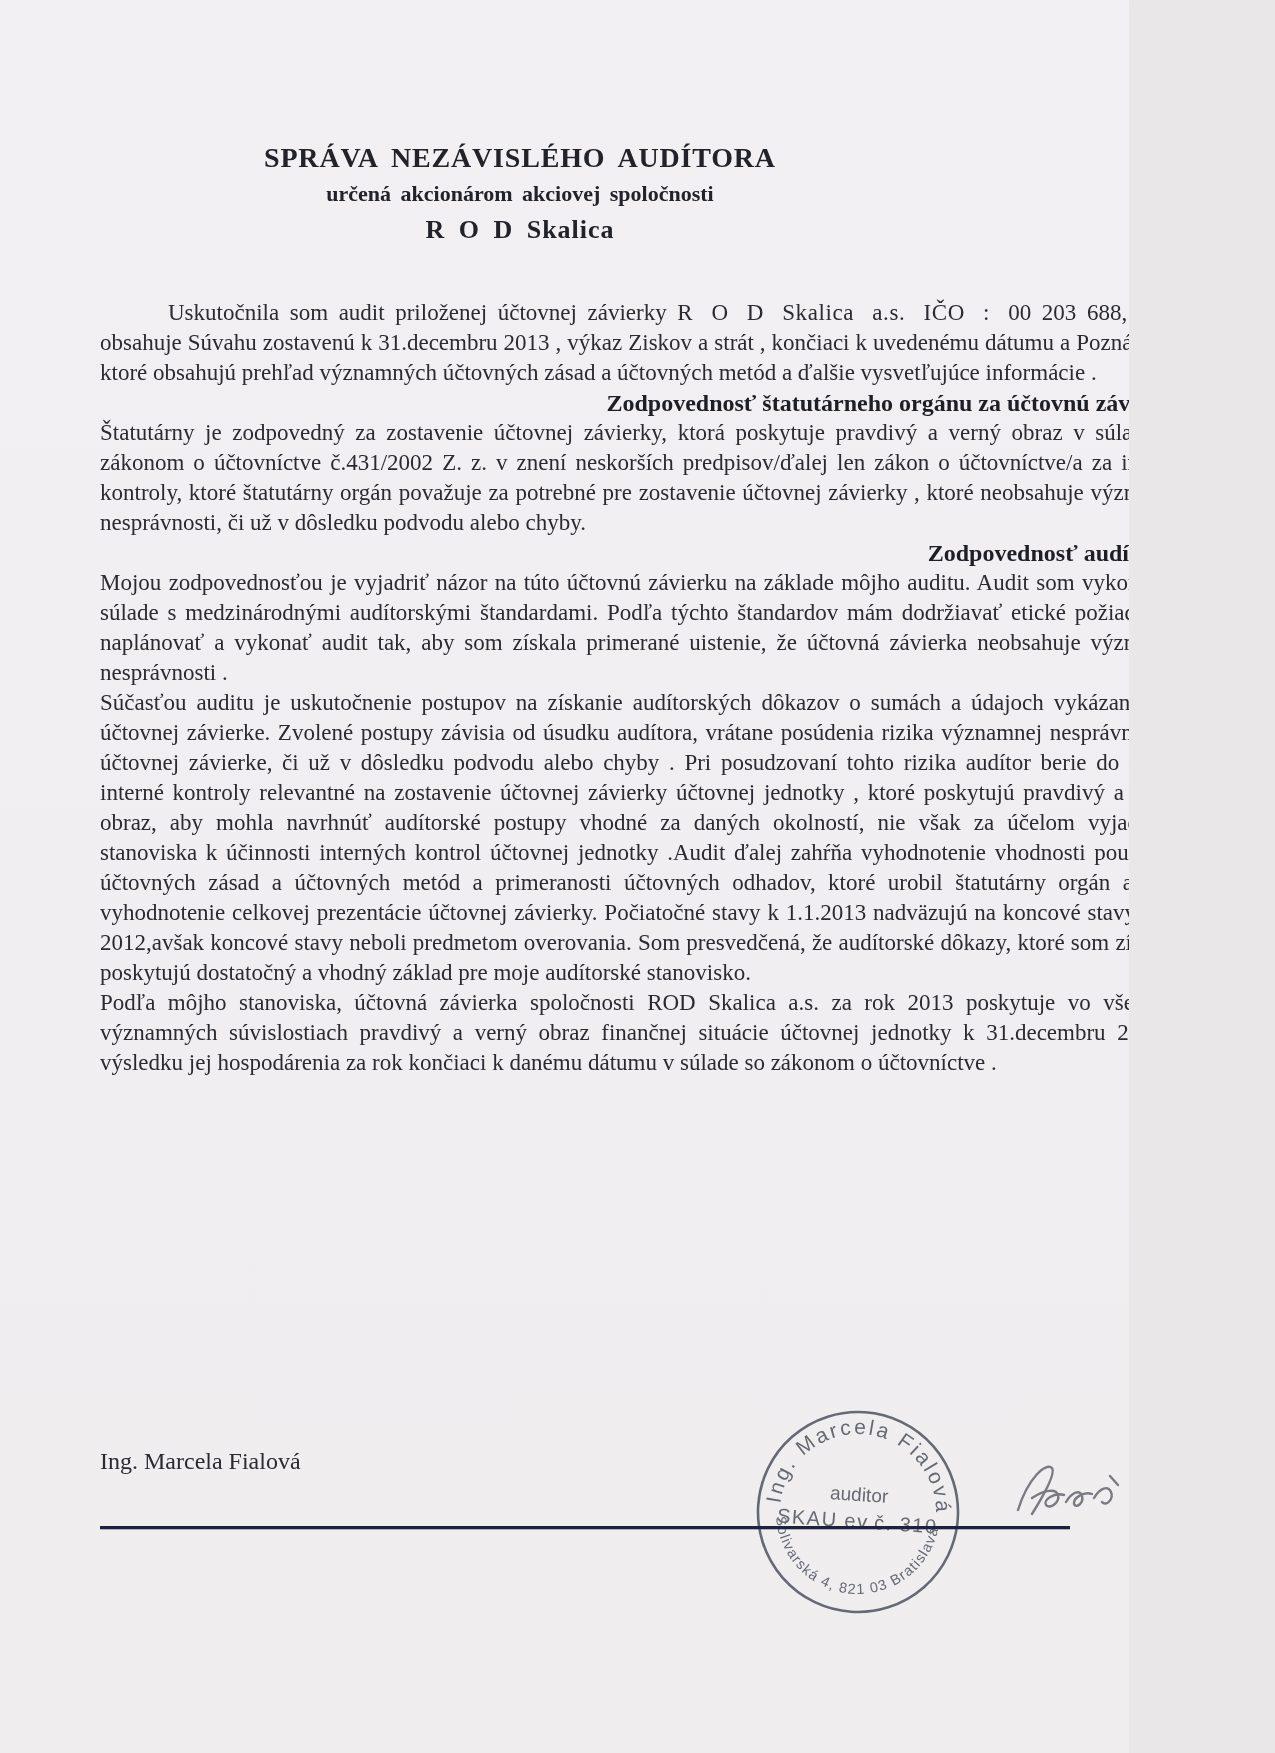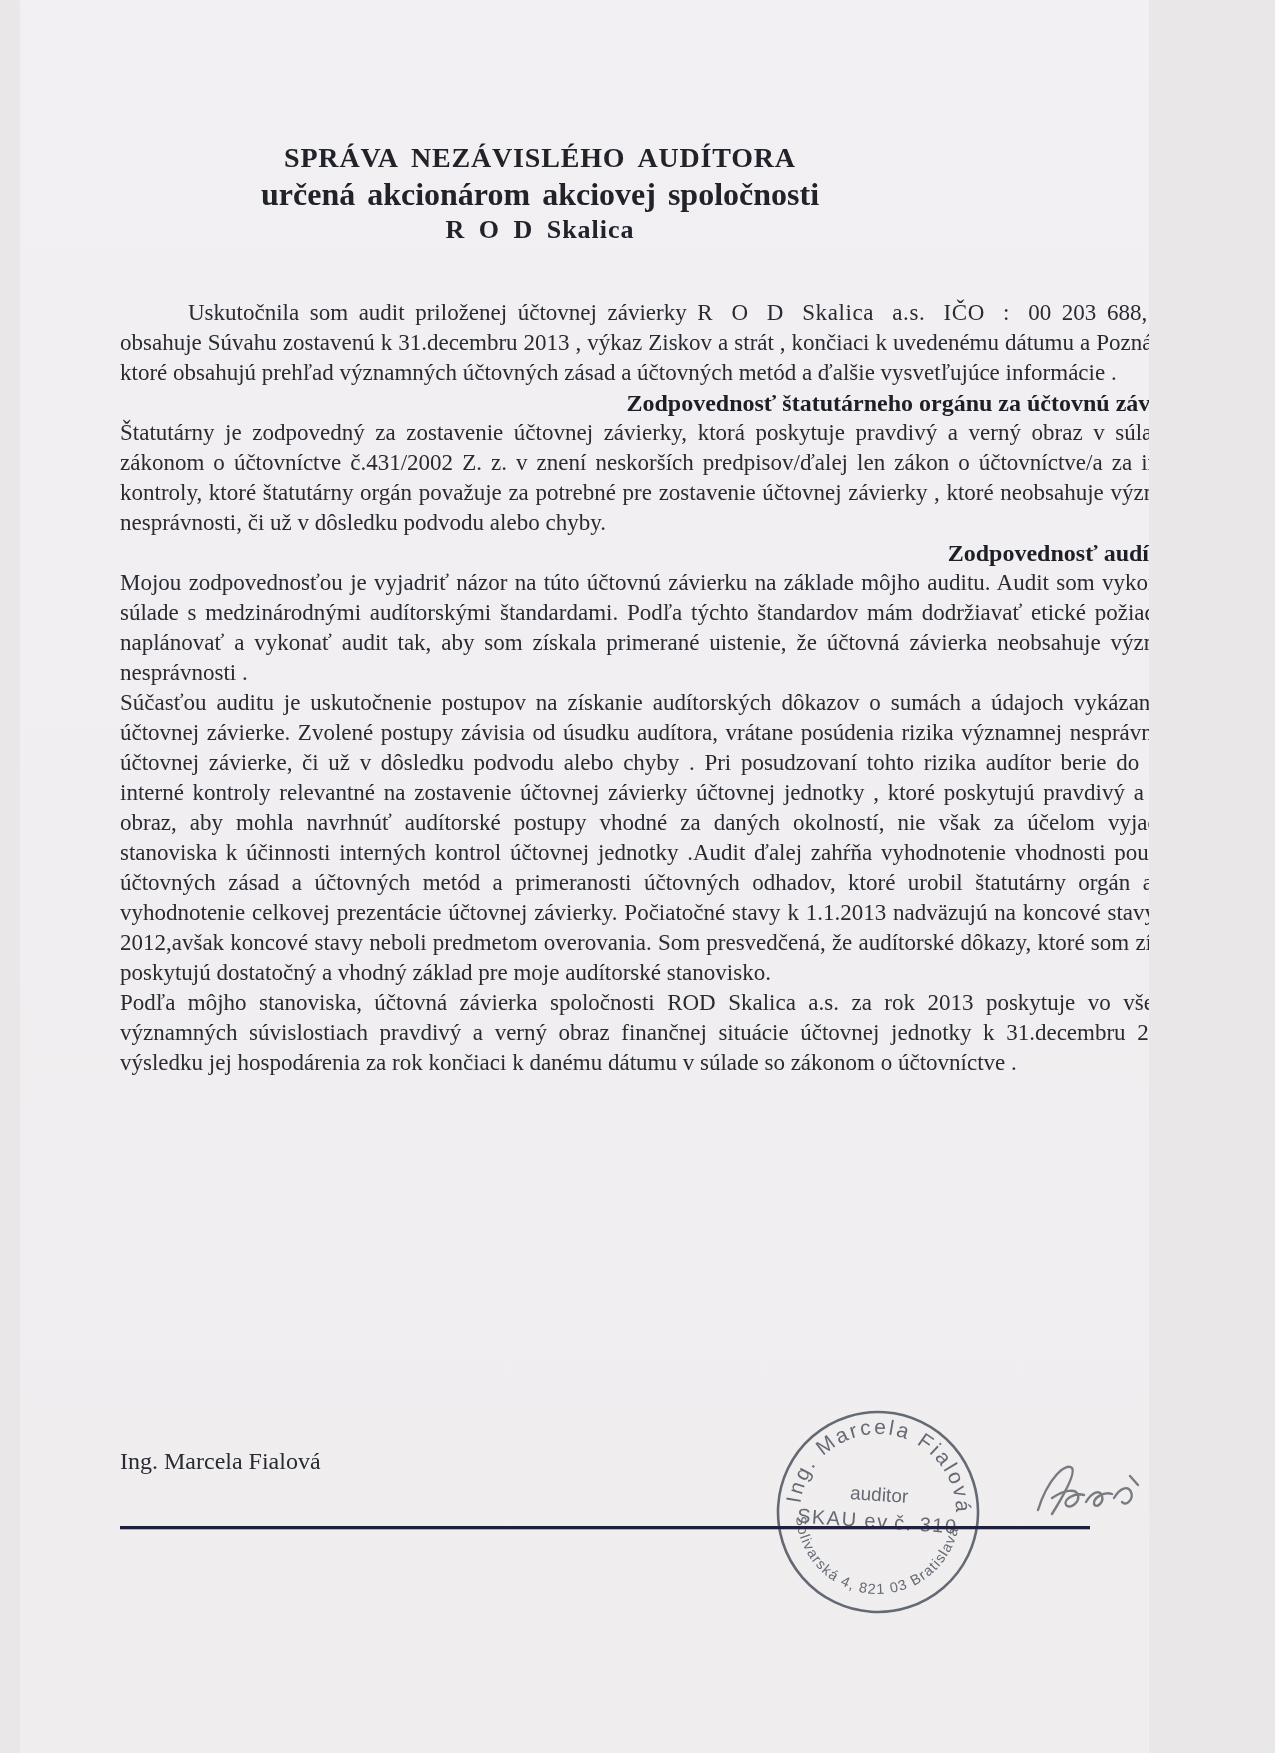--- a/index.html
+++ b/index.html
@@ -7,36 +7,35 @@
     width: 1275px; height: 1753px;
     background: #e9e7e8;
     font-family: "Liberation Serif", serif;
   }
   .page {
     position: relative;
     width: 1129px; height: 1753px;
     background: linear-gradient(180deg, #f2f0f2 0%, #f0eef0 55%, #efedee 100%);
     overflow: hidden;
     color: #2a2a32;
-    margin-left: 20px;
   }
   .content {
     position: absolute;
     left: 100px; top: 0;
     width: 1085px;
   }
   .title-block {
     margin-top: 140px;
     width: 840px;
     text-align: center;
     font-weight: bold;
     color: #22222a;
   }
   .title-line1 { font-size: 28px; line-height: 36px; letter-spacing: 0.8px; word-spacing: 6px; }
-  .title-line2 { font-size: 32px; line-height: 36px; word-spacing: 4px; font-family: Liberation Serif, serif; }
+  .title-line2 { font-size: 22px; line-height: 36px; word-spacing: 4px; font-family: Liberation Serif, serif; }
   .title-line3 { font-size: 26px; line-height: 36px; letter-spacing: 1px; word-spacing: 6px; }
   .para {
     margin: 0;
     font-size: 23px;
     line-height: 30px;
     text-align: justify;
     color: #2a2a32;
   }
   .intro { margin-top: 50px; text-indent: 68px; }
   .bold { font-weight: normal; }

